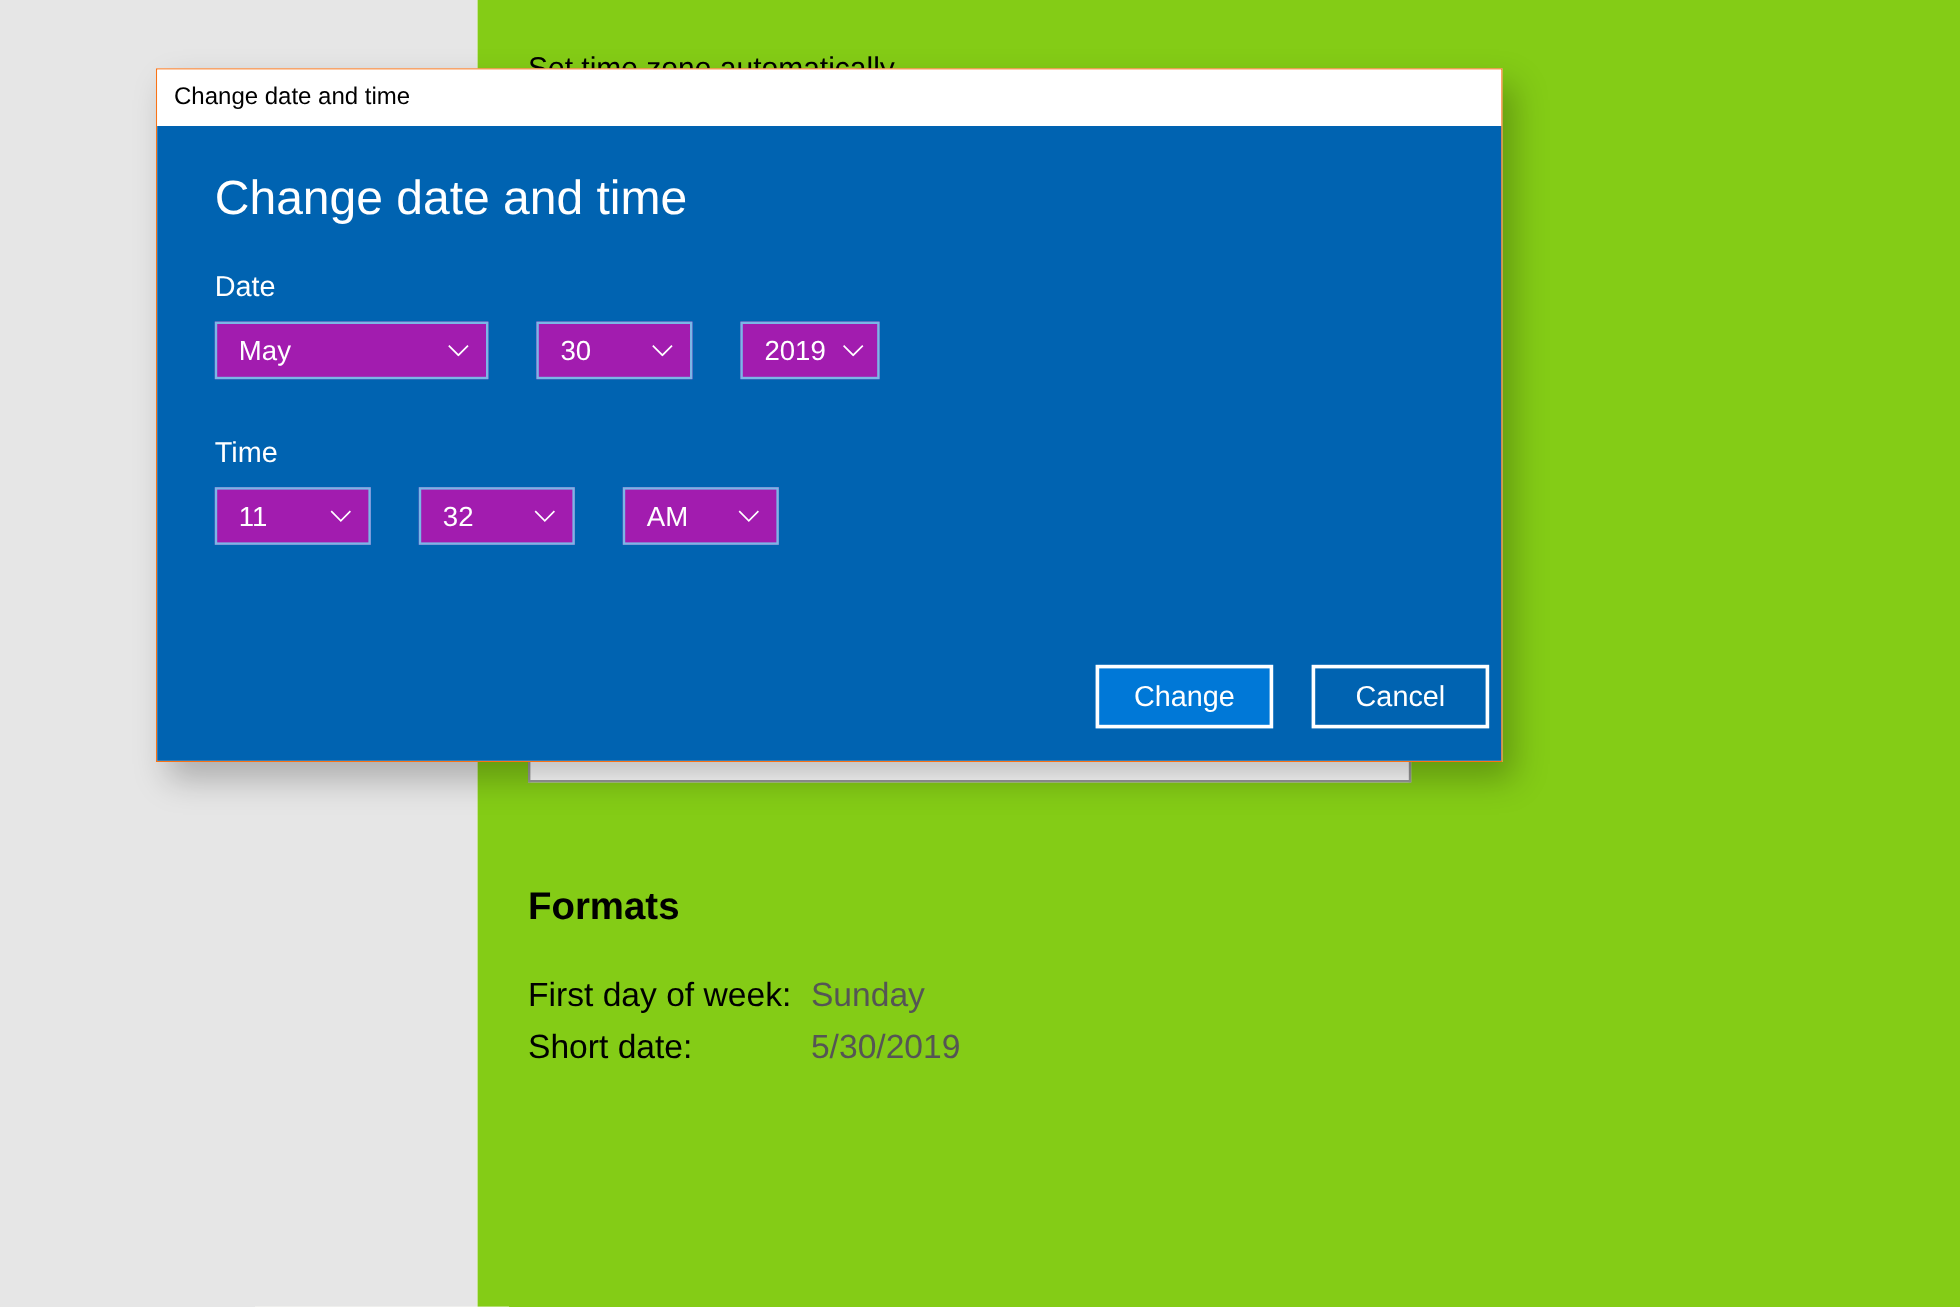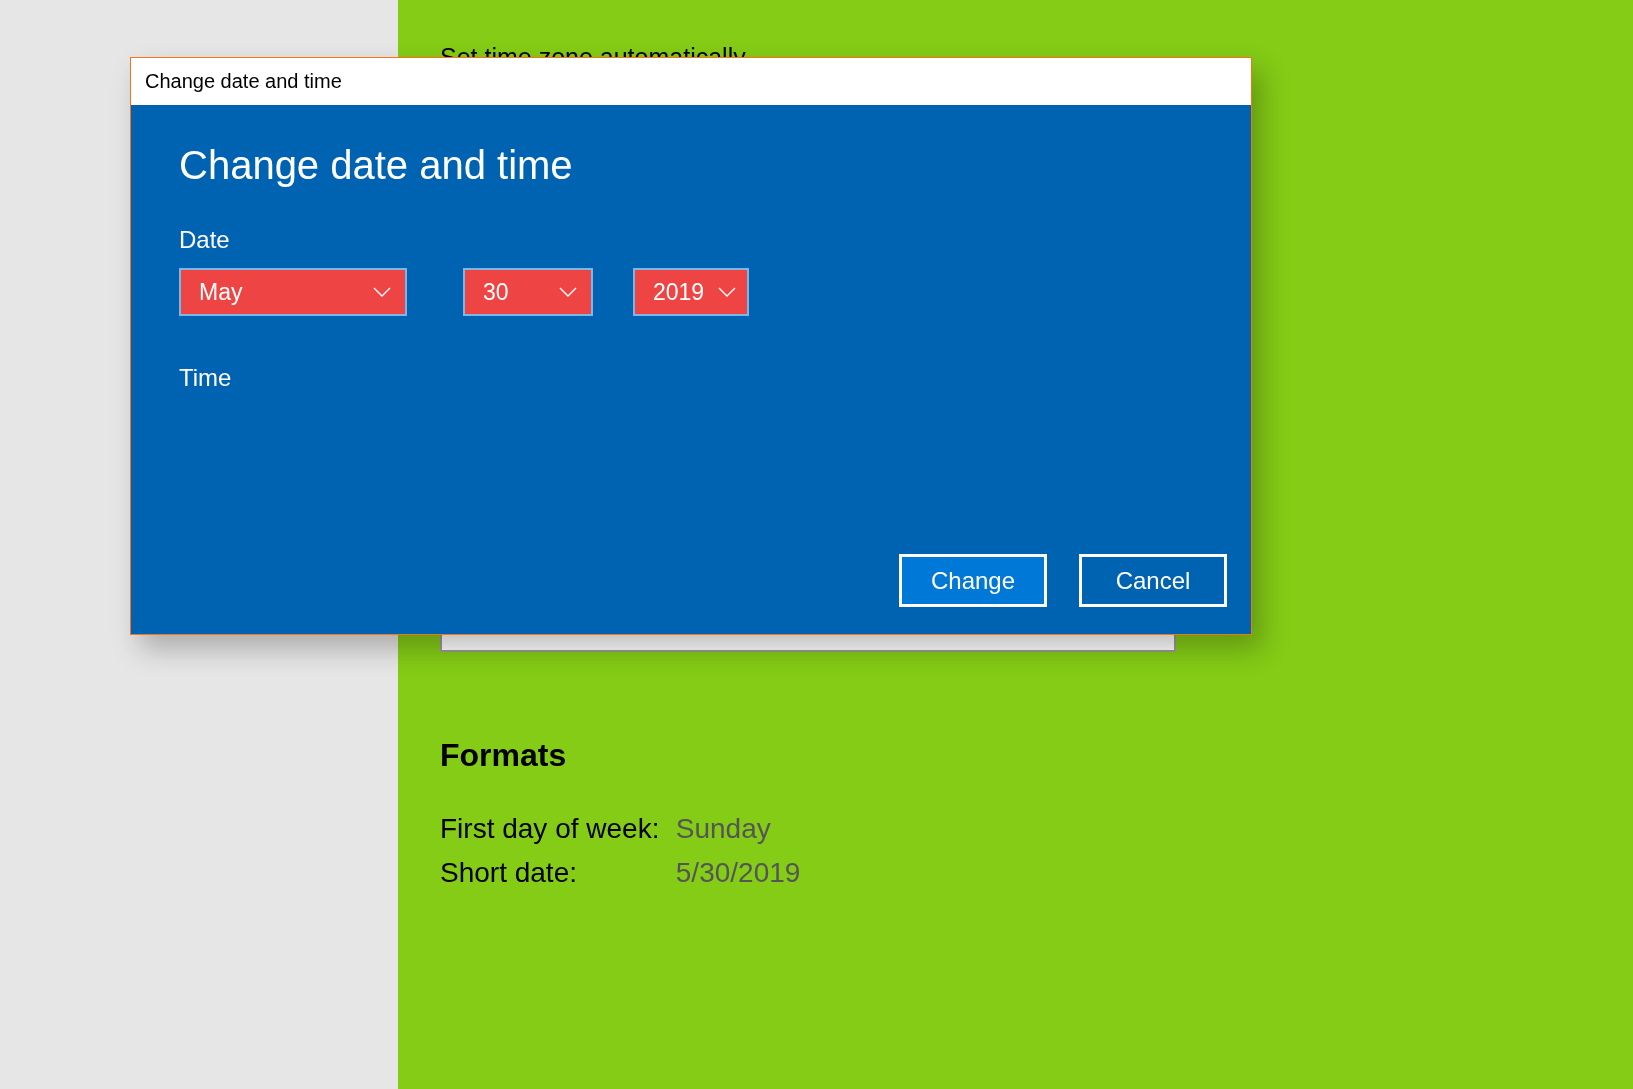--- a/index.html
+++ b/index.html
@@ -97,48 +97,48 @@
   }
   .field-label {
     font-size: 24px;
     margin-bottom: 14px;
   }
   .field-row { display: flex; gap: 40px; margin-bottom: 48px; }
   .field-row.time { gap: 40px; margin-bottom: 0; }
 
   .combo {
     height: 48px;
-    background: #ef4444;
+    background: #a21caf;
     border: 2px solid #7ab7e6;
     display: flex;
     align-items: center;
     justify-content: space-between;
     padding: 0 14px 0 18px;
     font-size: 23px;
     color: #fff;
     cursor: pointer;
   }
   .combo .chev {
     margin-left: 14px;
   }
   .combo.month { width: 228px; }
   .combo.day   { width: 130px; }
   .combo.year  { width: 116px; }
   .combo.hour  { width: 130px; }
   .combo.min   { width: 130px; }
   .combo.ampm  { width: 130px; }
 
-  .date-row .combo.day  { margin-left: 16px; }
+  .date-row .combo.day  { margin-left: 0; }
   .date-row { gap: 40px; }
 
   .chev svg { display: block; }
 
   .dialog-actions {
     position: absolute;
-    right: 24px; bottom: 27px;
+    right: 10px; bottom: 27px;
     display: flex;
     gap: 32px;
   }
   .btn {
     width: 148px;
     height: 53px;
     display: flex;
     align-items: center;
     justify-content: center;
     font-size: 24px;
@@ -204,20 +204,46 @@
         <span>2019</span>
         <span class="chev">
           <svg width="18" height="10" viewBox="0 0 18 10">
               <path d="M1 1 L9 9 L17 1" stroke="#fff" stroke-width="1.4" fill="none"></path>
             </svg>
         </span>
       </div>
     </div>
 
     <div class="field-label">Time</div>
+    <div class="field-row time">
+      <div class="combo hour">
+        <span>11</span>
+        <span class="chev">
+          <svg width="18" height="10" viewBox="0 0 18 10">
+              <path d="M1 1 L9 9 L17 1" stroke="#fff" stroke-width="1.4" fill="none"></path>
+            </svg>
+        </span>
+      </div>
+      <div class="combo min">
+        <span>32</span>
+        <span class="chev">
+          <svg width="18" height="10" viewBox="0 0 18 10">
+              <path d="M1 1 L9 9 L17 1" stroke="#fff" stroke-width="1.4" fill="none"></path>
+            </svg>
+        </span>
+      </div>
+      <div class="combo ampm">
+        <span>AM</span>
+        <span class="chev">
+          <svg width="18" height="10" viewBox="0 0 18 10">
+              <path d="M1 1 L9 9 L17 1" stroke="#fff" stroke-width="1.4" fill="none"></path>
+            </svg>
+        </span>
+      </div>
+    </div>
 
     <div class="dialog-actions">
       <div class="btn primary">
         <span>Change</span>
       </div>
       <div class="btn secondary">
         <span>Cancel</span>
       </div>
     </div>
   </div>

